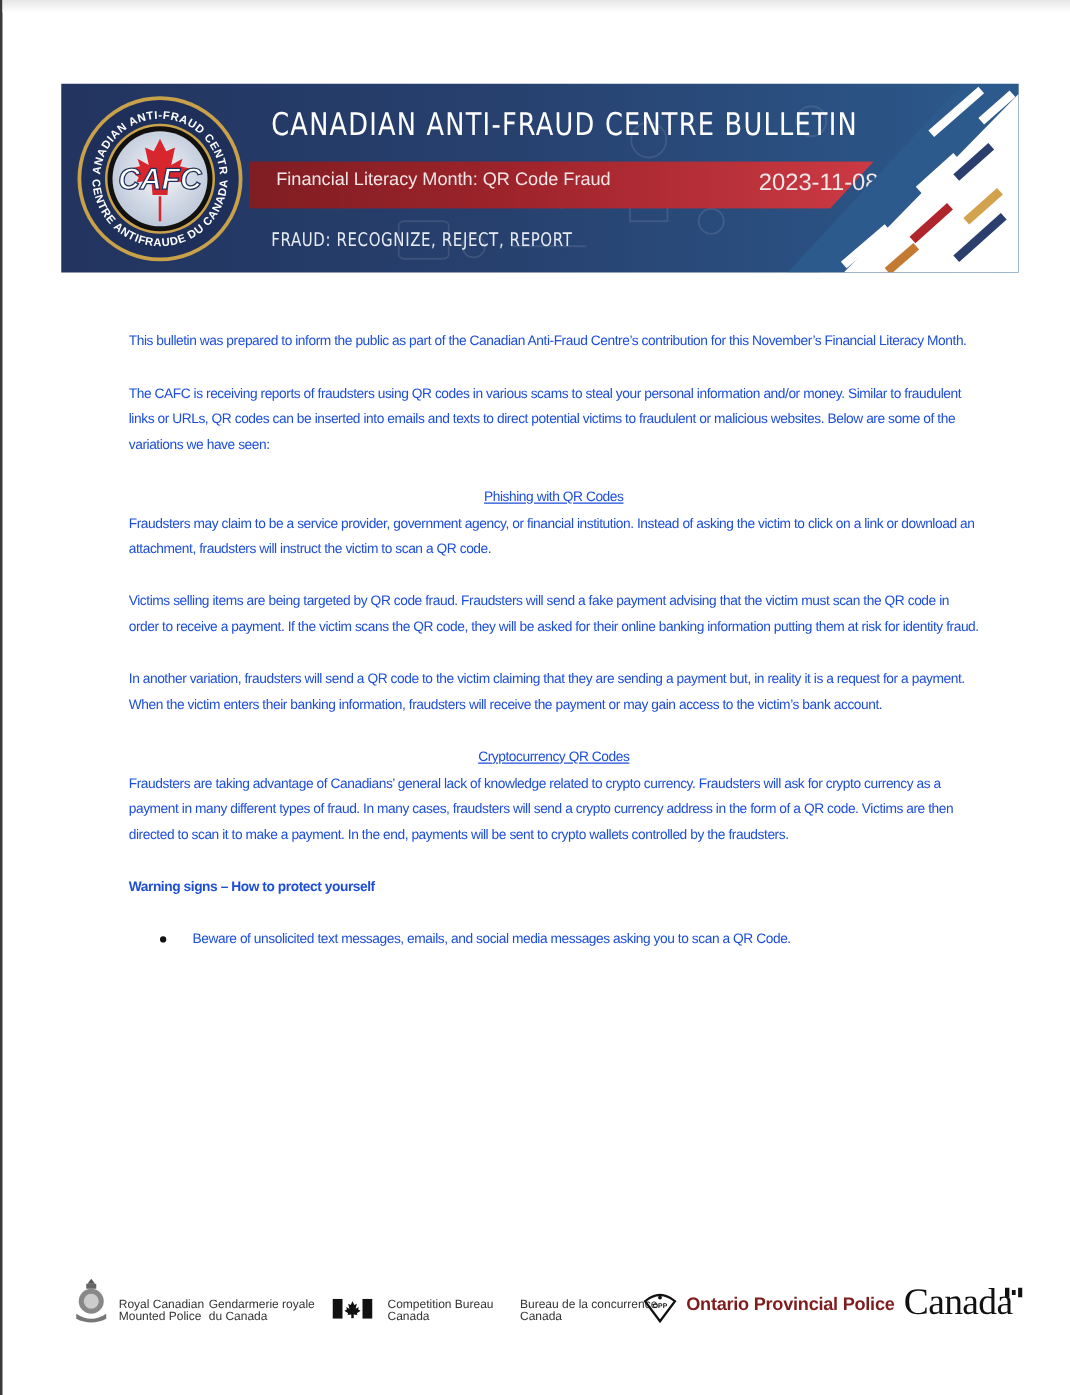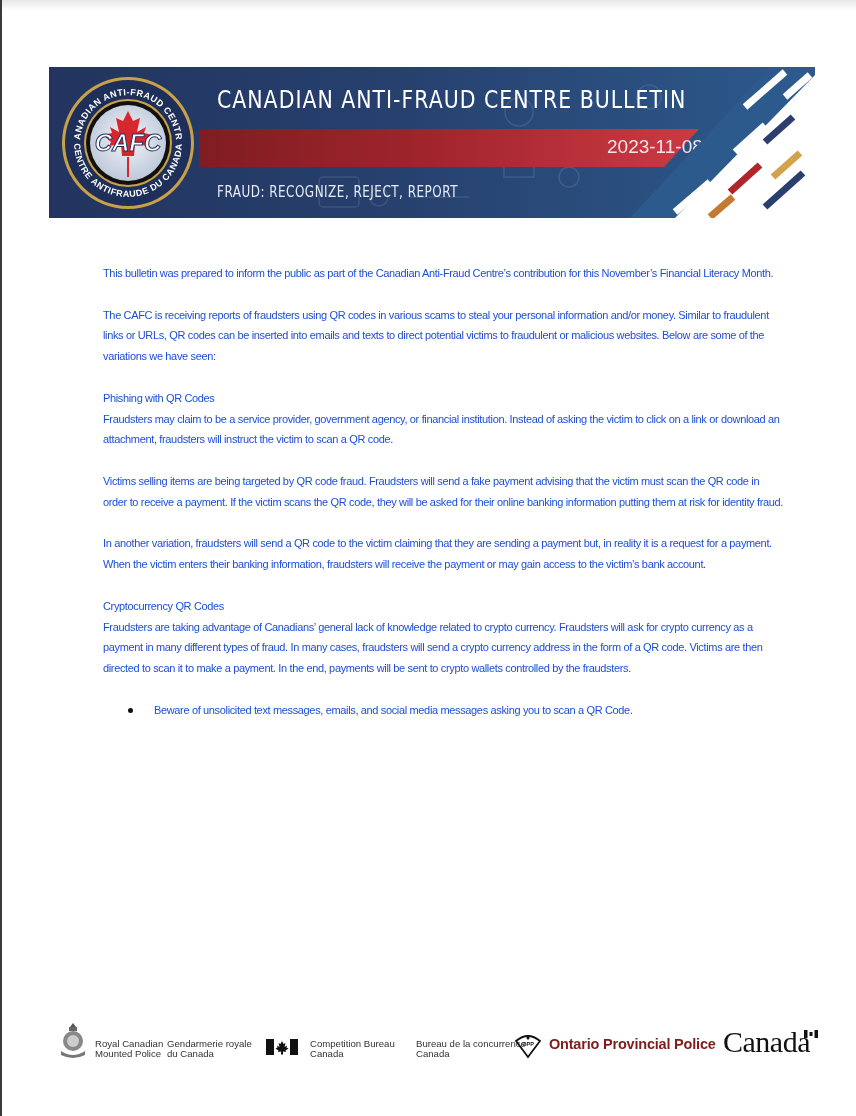--- a/index.html
+++ b/index.html
@@ -27,21 +27,21 @@
   .banner-tagline { position: absolute; left: 168px; top: 116px; color: #e8ecf5;
     font-family: "DejaVu Sans", sans-serif; font-size: 15px; letter-spacing: 0.6px;
     transform: scaleX(0.8); transform-origin: left center; white-space: nowrap; }
   .stripes { position: absolute; left: 566px; top: 0; width: 200px; height: 151px; }
 
   
   .content { position: absolute; left: 103px; top: 263px; width: 680px;
     font-family: "Liberation Sans", sans-serif; font-size: 11px; line-height: 20.8px; color: #1d4ed8;
     letter-spacing: -0.35px; }
   .content p { margin: 0 0 20.8px 0; }
-  .content .heading-u { display: block; }
+  .content .heading-u { text-decoration: underline; display: block; text-align: center; }
   .content .heading-b { font-weight: bold; display: block; margin-bottom: 20.8px; }
   .bullet-list { margin: 0; padding: 0; list-style: none; }
   .bullet-list li { position: relative; padding-left: 51px; }
   .bullet-list li .dot { position: absolute; left: 25px; top: 8px; width: 5px; height: 5px; border-radius: 50%; background: #111; }
 
   
   .footer { position: absolute; left: 0; top: 1015px; width: 780px; height: 60px; }
   .rcmp-crest { position: absolute; left: 57px; top: 6px; width: 32px; height: 40px; }
   .logo-text { position: absolute; font-size: 9.6px; line-height: 10px; color: #333; white-space: pre-line; }
   .flag-mark { position: absolute; left: 266px; top: 24px; width: 32px; height: 16px; }
@@ -90,20 +90,21 @@
     <text font-family="Liberation Sans, sans-serif" font-size="9" font-weight="bold" fill="#ffffff" letter-spacing="0.5">
       <textPath href="#topArc" startOffset="50%" text-anchor="middle">CANADIAN ANTI-FRAUD CENTRE</textPath>
     </text>
     <text font-family="Liberation Sans, sans-serif" font-size="9" font-weight="bold" fill="#ffffff" letter-spacing="0.5">
       <textPath href="#botArc" startOffset="50%" text-anchor="middle">CENTRE ANTIFRAUDE DU CANADA</textPath>
     </text>
   </svg>
 
   <div class="banner-title">CANADIAN ANTI-FRAUD CENTRE BULLETIN</div>
   <div class="ribbon"></div>
+  <div class="ribbon-subject">Financial Literacy Month: QR Code Fraud</div>
   <div class="ribbon-date">2023-11-08</div>
   <div class="banner-tagline">FRAUD: RECOGNIZE, REJECT, REPORT</div>
 
   <svg class="stripes" viewBox="0 0 200 151">
     <polygon points="200,0 200,0 40,151 200,151" fill="#ffffff"></polygon>
     <polygon points="155,0 200,0 200,8 60,151 15,151" fill="#2c5a8c"></polygon>
     <g stroke-linecap="butt" stroke-width="7">
       <line x1="130" y1="40" x2="170" y2="5" stroke="#ffffff"></line>
       <line x1="170" y1="30" x2="195" y2="8" stroke="#ffffff"></line>
       <line x1="120" y1="85" x2="150" y2="58" stroke="#ffffff"></line>
@@ -129,20 +130,21 @@
   <div>
     <p>Victims selling items are being targeted by QR code fraud. Fraudsters will send a fake payment advising that the victim must scan the QR code in order to receive a payment. If the victim scans the QR code, they will be asked for their online banking information putting them at risk for identity fraud.</p>
     <p>In another variation, fraudsters will send a QR code to the victim claiming that they are sending a payment but, in reality it is a request for a payment. When the victim enters their banking information, fraudsters will receive the payment or may gain access to the victim’s bank account.</p>
   </div>
 
   <div>
     <span class="heading-u">Cryptocurrency QR Codes</span>
     <p>Fraudsters are taking advantage of Canadians’ general lack of knowledge related to crypto currency. Fraudsters will ask for crypto currency as a payment in many different types of fraud. In many cases, fraudsters will send a crypto currency address in the form of a QR code. Victims are then directed to scan it to make a payment. In the end, payments will be sent to crypto wallets controlled by the fraudsters.</p>
   </div>
 
+  <span class="heading-b">Warning signs – How to protect yourself</span>
   <ul class="bullet-list">
     <li>
       <span class="dot"></span>
       <span>Beware of unsolicited text messages, emails, and social media messages asking you to scan a QR Code.</span>
     </li>
   </ul>
 </div>
 
 <div class="footer">
   <svg class="rcmp-crest" viewBox="0 0 32 40">

